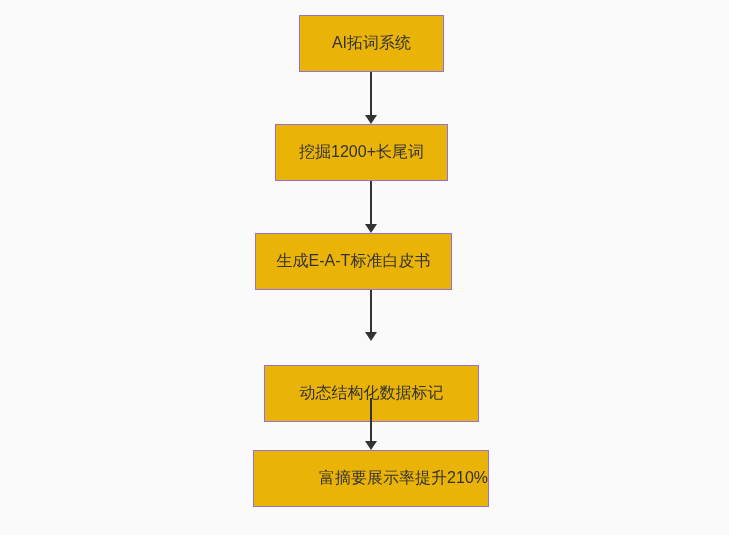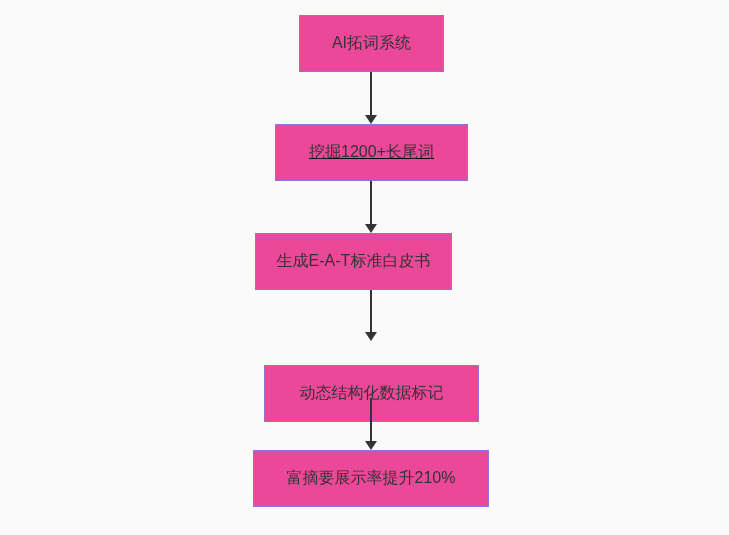--- a/index.html
+++ b/index.html
@@ -12,21 +12,21 @@
     position: relative;
     width: 729px;
     height: 535px;
     background: #fafafa;
     overflow: hidden;
   }
   .node {
     position: absolute;
     box-sizing: border-box;
     height: 57px;
-    background: #ec4899;
+    background: #eab308;
     border: 1.4px solid #9370db;
     display: flex;
     align-items: center;
     justify-content: center;
   }
   .node-label {
     color: #333333;
     font-size: 16px;
     white-space: nowrap;
     text-align: center;
@@ -58,21 +58,21 @@
 
   <div class="node" style="left:299px; top:15px; width:145px;">
     <span class="node-label">AI拓词系统</span>
   </div>
 
   <div class="arrow" style="left:364px; top:72px; height:52px;">
     <div class="arrow-line"></div>
     <div class="arrow-head"></div>
   </div>
 
-  <div class="node" style="left:275px; top:124px; width:193px;text-decoration:underline;">
+  <div class="node" style="left:275px; top:124px; width:173px;">
     <span class="node-label">挖掘1200+长尾词</span>
   </div>
 
   <div class="arrow" style="left:364px; top:181px; height:52px;">
     <div class="arrow-line"></div>
     <div class="arrow-head"></div>
   </div>
 
   <div class="node" style="left:255px; top:233px; width:197px;">
     <span class="node-label">生成E-A-T标准白皮书</span>
@@ -85,17 +85,17 @@
 
   <div class="node" style="left:264px; top:341px; width:215px;margin-top:24px;">
     <span class="node-label">动态结构化数据标记</span>
   </div>
 
   <div class="arrow" style="left:364px; top:398px; height:52px;">
     <div class="arrow-line"></div>
     <div class="arrow-head"></div>
   </div>
 
-  <div class="node" style="left:253px; top:450px; width:236px;">
+  <div class="node" style="left:253px; top:450px; width:236px;justify-content:flex-end;">
     <span class="node-label">富摘要展示率提升210%</span>
   </div>
 
 </div>
 
 </body></html>

